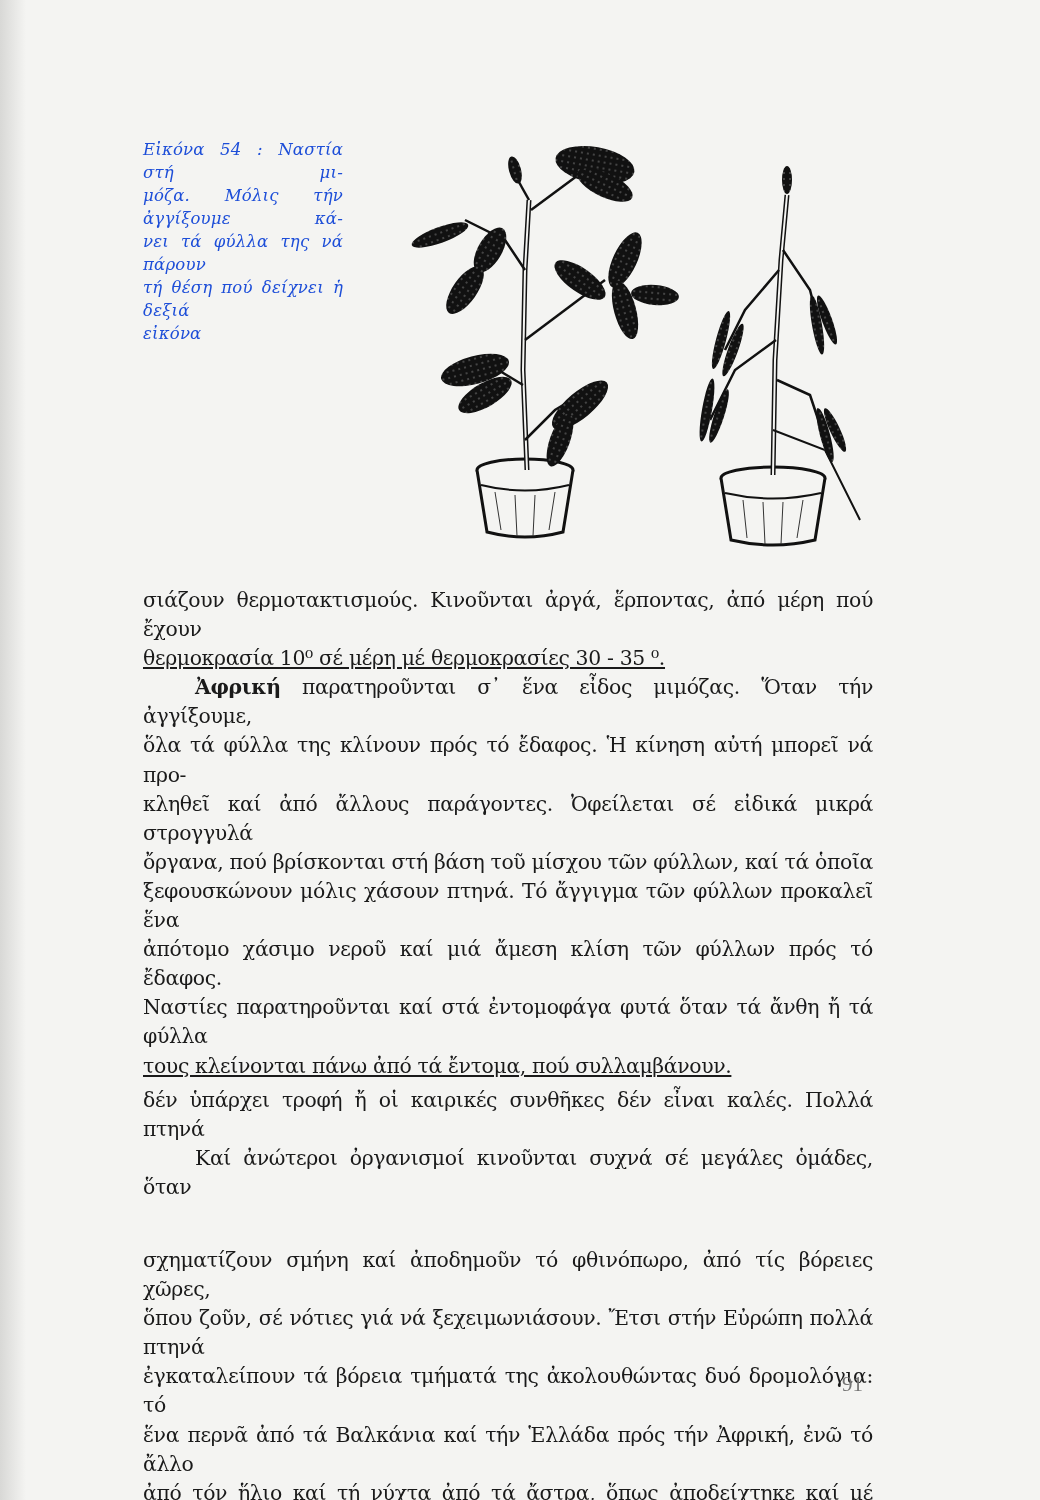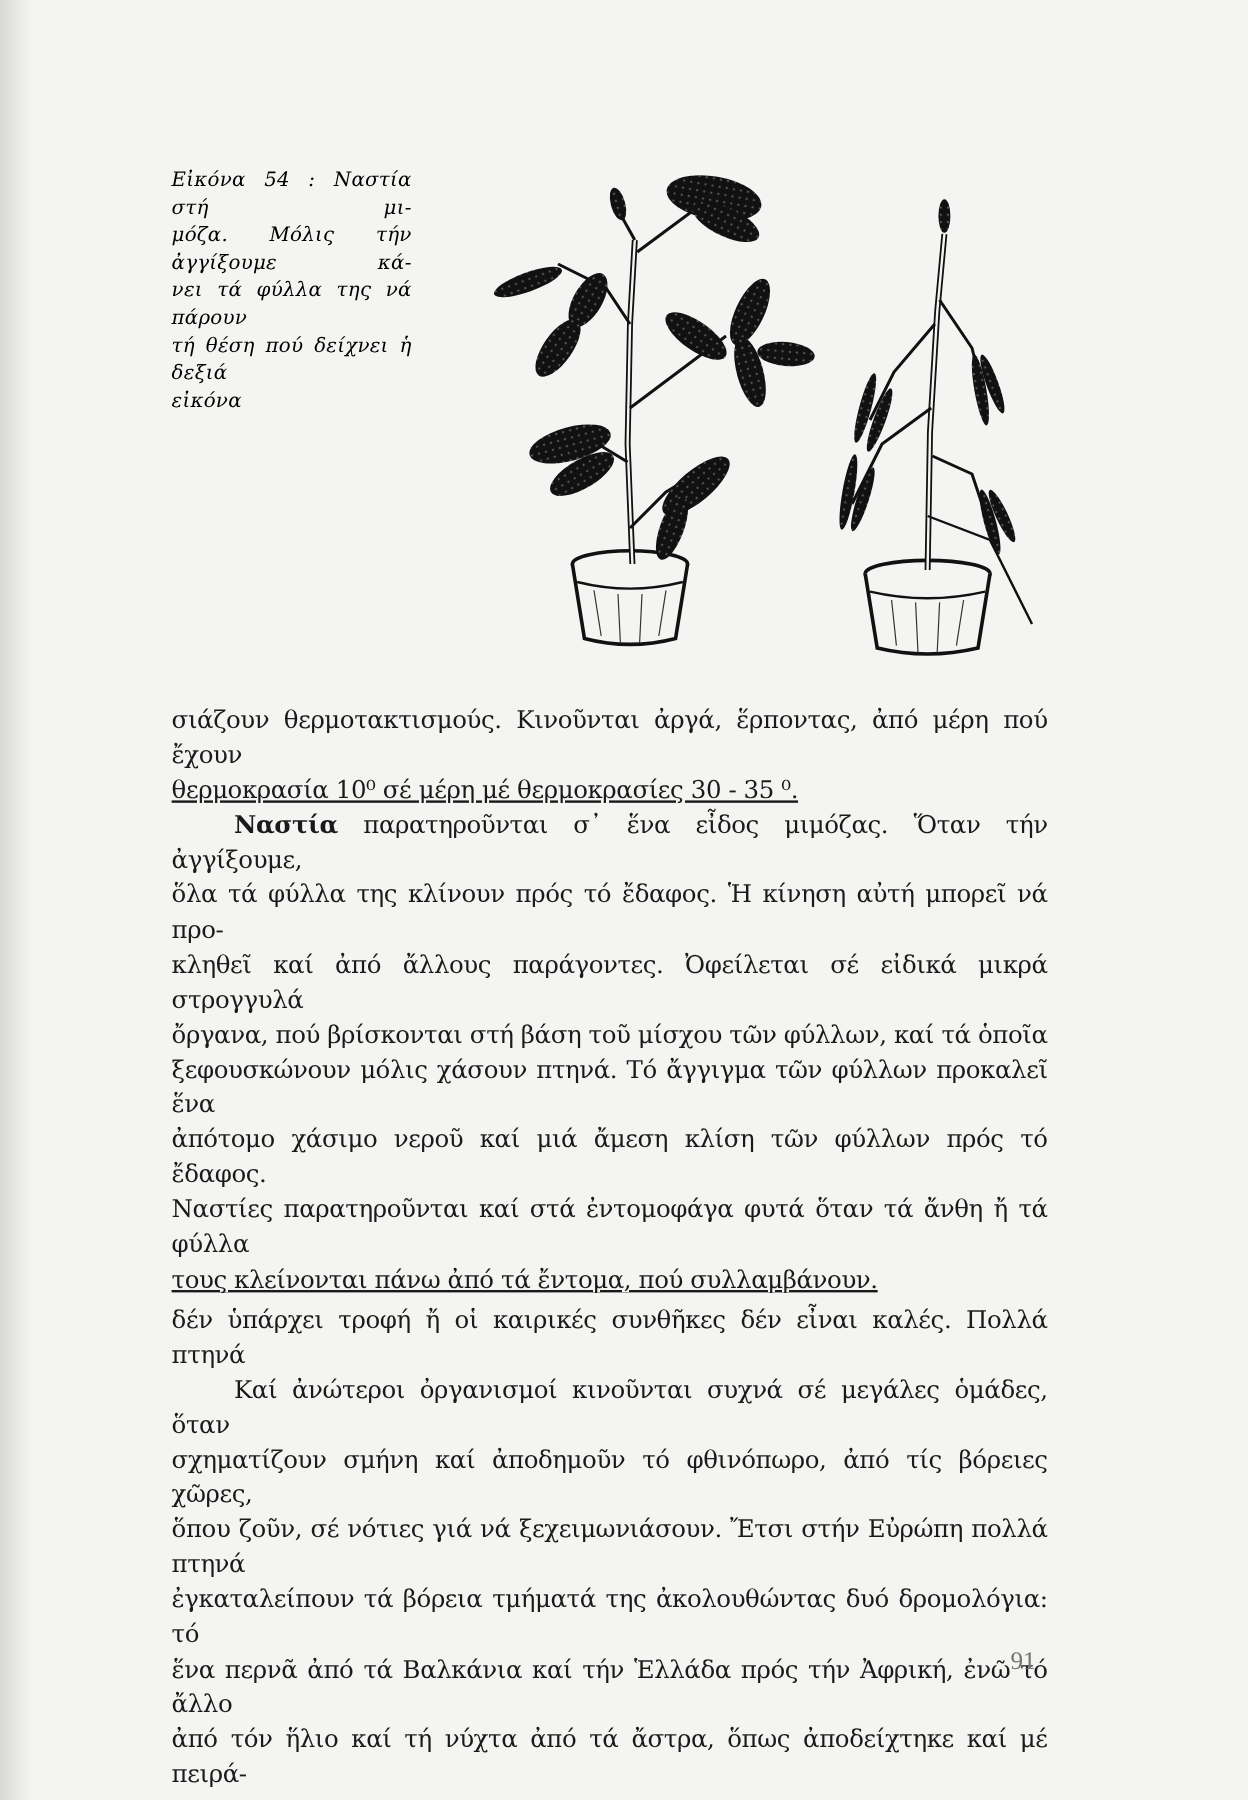--- a/index.html
+++ b/index.html
@@ -11,21 +11,21 @@
   }
   .left-shadow {
     position: absolute; left: 0; top: 0; width: 26px; height: 1500px;
     background: linear-gradient(to right, #d8d8d6, #f4f4f2);
   }
   .caption {
     position: absolute; left: 143px; top: 138px; width: 200px;
     font-family: "DejaVu Serif", "Liberation Serif", serif;
     font-style: italic; font-size: 16.5px; line-height: 23px;
     text-align: justify; text-align-last: left; letter-spacing: 0.2px;
-    color: #000000;
+    color: #1d4ed8;
   }
   .figure {
     position: absolute; left: 355px; top: 140px; width: 520px; height: 420px;
   }
   .body-text {
     position: absolute; left: 143px; top: 586px; width: 730px;
     font-family: "DejaVu Serif", "Liberation Serif", serif;
     font-size: 20.4px; line-height: 29.1px;
     text-align: justify; letter-spacing: -0.35px;
     color: #1a1a1a;
@@ -129,34 +129,34 @@
     </g>
   </svg>
 </div>
 
 <div class="body-text">
   <p>
     <span class="line">σιάζουν θερμοτακτισμούς. Κινοῦνται ἀργά, ἕρποντας, ἀπό μέρη πού ἔχουν</span>
     <span class="line last">θερμοκρασία 10⁰ σέ μέρη μέ θερμοκρασίες 30 - 35 ⁰.</span>
   </p>
   <p class="indent">
-    <span class="line"><span class="bold">Ναστία</span><span> παρατηροῦνται σ᾽ ἕνα εἶδος μιμόζας. Ὅταν τήν ἀγγίξουμε,</span></span>
+    <span class="line"><span class="bold">Ἀφρική</span><span> παρατηροῦνται σ᾽ ἕνα εἶδος μιμόζας. Ὅταν τήν ἀγγίξουμε,</span></span>
     <span class="line" style="text-indent:0">ὅλα τά φύλλα της κλίνουν πρός τό ἔδαφος. Ἡ κίνηση αὐτή μπορεῖ νά προ-</span>
     <span class="line" style="text-indent: 0px;">κληθεῖ καί ἀπό ἄλλους παράγοντες. Ὀφείλεται σέ εἰδικά μικρά στρογγυλά</span>
     <span class="line" style="text-indent: 0px;">ὄργανα, πού βρίσκονται στή βάση τοῦ μίσχου τῶν φύλλων, καί τά ὁποῖα</span>
     <span class="line" style="text-indent: 0px;">ξεφουσκώνουν μόλις χάσουν πτηνά. Τό ἄγγιγμα τῶν φύλλων προκαλεῖ ἕνα</span>
     <span class="line" style="text-indent: 0px;">ἀπότομο χάσιμο νεροῦ καί μιά ἄμεση κλίση τῶν φύλλων πρός τό ἔδαφος.</span>
     <span class="line" style="text-indent: 0px;">Ναστίες παρατηροῦνται καί στά ἐντομοφάγα φυτά ὅταν τά ἄνθη ἤ τά φύλλα</span>
     <span class="line last" style="text-indent: 0px;">τους κλείνονται πάνω ἀπό τά ἔντομα, πού συλλαμβάνουν.</span>
   </p>
   <div class="gap"></div>
   <p class="indent">
     <span class="line" style="text-indent: 0px;">δέν ὑπάρχει τροφή ἤ οἱ καιρικές συνθῆκες δέν εἶναι καλές. Πολλά πτηνά</span>
     <span class="line">Καί ἀνώτεροι ὀργανισμοί κινοῦνται συχνά σέ μεγάλες ὁμάδες, ὅταν</span>
-    <span class="line" style="text-indent: 0px;">σχηματίζουν σμήνη καί ἀποδημοῦν τό φθινόπωρο, ἀπό τίς βόρειες χῶρες,</span>
+    <span class="line" style="text-indent: 0px; margin-top: 44px;">σχηματίζουν σμήνη καί ἀποδημοῦν τό φθινόπωρο, ἀπό τίς βόρειες χῶρες,</span>
     <span class="line" style="text-indent: 0px;">ὅπου ζοῦν, σέ νότιες γιά νά ξεχειμωνιάσουν. Ἔτσι στήν Εὐρώπη πολλά πτηνά</span>
     <span class="line" style="text-indent: 0px;">ἐγκαταλείπουν τά βόρεια τμήματά της ἀκολουθώντας δυό δρομολόγια: τό</span>
     <span class="line" style="text-indent: 0px;">ἕνα περνᾶ ἀπό τά Βαλκάνια καί τήν Ἑλλάδα πρός τήν Ἀφρική, ἐνῶ τό ἄλλο</span>
     <span class="line" style="text-indent: 0px;">ἀπό τόν ἥλιο καί τή νύχτα ἀπό τά ἄστρα, ὅπως ἀποδείχτηκε καί μέ πειρά-</span>
 
   </p>
 
 </div>
 
 <div class="page-number">91</div>

